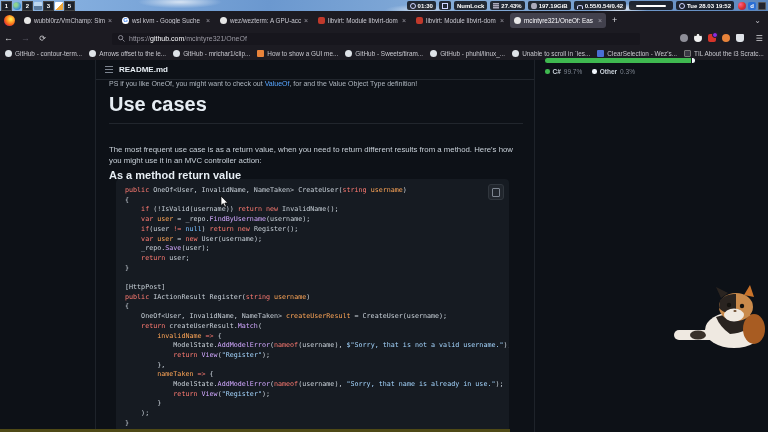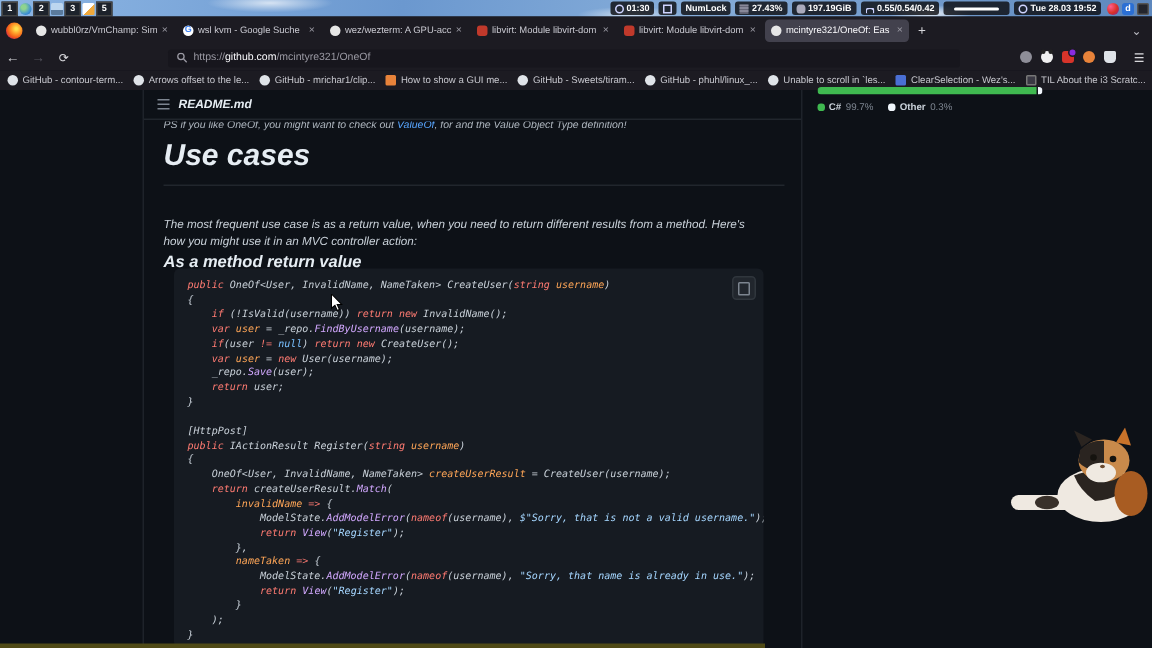--- a/index.html
+++ b/index.html
@@ -88,21 +88,21 @@
   .bm .bico{width:7px;height:7px;border-radius:50%;flex:none;}
   .bico.github-icon{background:#dfe3e8;}
   .bico.person-icon{background:#e8833a;border-radius:1px;}
   .bico.wez-icon{background:#4a6fd4;border-radius:1px;}
   .bico.page-icon{background:#3a3944;border:1px solid #777;box-sizing:border-box;border-radius:1px;}
   .bm .blabel{font-size:6.4px;color:#c8c8cf;white-space:nowrap;}
 
   
   #page{position:absolute;left:0;top:60px;width:768px;height:372px;background:#0d1117;}
   #readme-box{position:absolute;left:95px;top:0;width:440px;height:372px;
-    border-left:1px solid rgba(48,54,61,.5);border-right:1px solid rgba(48,54,61,.5);box-sizing:border-box;font-style:italic;}
+    border-left:1px solid rgba(48,54,61,.5);border-right:1px solid rgba(48,54,61,.5);box-sizing:border-box;}
   #readme-head{position:absolute;left:0;top:0;width:100%;height:20px;border-bottom:1px solid #21262d;
     display:flex;align-items:center;gap:6px;padding-left:9px;box-sizing:border-box;}
   .ic-list{width:8px;height:7px;background:
      linear-gradient(#7d8590,#7d8590) 0 0/8px 1px no-repeat,
      linear-gradient(#7d8590,#7d8590) 0 3px/8px 1px no-repeat,
      linear-gradient(#7d8590,#7d8590) 0 6px/8px 1px no-repeat;}
   #readme-title{font-size:8px;font-weight:bold;color:#e6edf3;}
   #clipped-line{position:absolute;left:13px;top:21px;width:412px;height:7px;overflow:hidden;}
   #clipped-line div{font-size:7px;color:#aeb6bf;margin-top:-1px;white-space:nowrap;}
   #clipped-line .lnk{color:#58a6ff;}
@@ -305,21 +305,21 @@
         <div><span>PS if you like OneOf, you might want to check out </span><span class="lnk">ValueOf</span><span>, for and the Value Object Type definition!</span></div>
       </div>
       <div id="h2-usecases">Use cases</div>
       <div id="h3-return">As a method return value</div>
       <div id="para">The most frequent use case is as a return value, when you need to return different results from a method. Here's how you might use it in an MVC controller action:</div>
       <div id="codeblock">
           <div class="code-line"><span class="tk-k">public</span><span class="tk-p"> OneOf&lt;User, InvalidName, NameTaken&gt; CreateUser(</span><span class="tk-k">string</span><span class="tk-o"> username</span><span class="tk-p">)</span></div>
           <div class="code-line"><span class="tk-p">{</span></div>
           <div class="code-line"><span class="tk-p">    </span><span class="tk-k">if</span><span class="tk-p"> (!IsValid(username)) </span><span class="tk-k">return</span><span class="tk-p"> </span><span class="tk-k">new</span><span class="tk-p"> InvalidName();</span></div>
           <div class="code-line"><span class="tk-p">    </span><span class="tk-k">var</span><span class="tk-o"> user</span><span class="tk-p"> = _repo.</span><span class="tk-f">FindByUsername</span><span class="tk-p">(username);</span></div>
-          <div class="code-line"><span class="tk-p">    </span><span class="tk-k">if</span><span class="tk-p">(user </span><span class="tk-k">!=</span><span class="tk-p"> </span><span class="tk-c">null</span><span class="tk-p">) </span><span class="tk-k">return</span><span class="tk-p"> </span><span class="tk-k">new</span><span class="tk-p"> CreateUser();</span></div>
+          <div class="code-line"><span class="tk-p">    </span><span class="tk-k">if</span><span class="tk-p">(user </span><span class="tk-k">!=</span><span class="tk-p"> </span><span class="tk-c">null</span><span class="tk-p">) </span><span class="tk-k">return</span><span class="tk-p"> </span><span class="tk-k">new</span><span class="tk-p"> Register();</span></div>
           <div class="code-line"><span class="tk-p">    </span><span class="tk-k">var</span><span class="tk-o"> user</span><span class="tk-p"> = </span><span class="tk-k">new</span><span class="tk-p"> User(username);</span></div>
           <div class="code-line"><span class="tk-p">    _repo.</span><span class="tk-f">Save</span><span class="tk-p">(user);</span></div>
           <div class="code-line"><span class="tk-p">    </span><span class="tk-k">return</span><span class="tk-p"> user;</span></div>
           <div class="code-line"><span class="tk-p">}</span></div>
           <div class="code-line">&nbsp;</div>
           <div class="code-line"><span class="tk-p">[HttpPost]</span></div>
           <div class="code-line"><span class="tk-k">public</span><span class="tk-p"> IActionResult Register(</span><span class="tk-k">string</span><span class="tk-o"> username</span><span class="tk-p">)</span></div>
           <div class="code-line"><span class="tk-p">{</span></div>
           <div class="code-line"><span class="tk-p">    OneOf&lt;User, InvalidName, NameTaken&gt; </span><span class="tk-o">createUserResult</span><span class="tk-p"> = CreateUser(username);</span></div>
           <div class="code-line"><span class="tk-p">    </span><span class="tk-k">return</span><span class="tk-p"> createUserResult.</span><span class="tk-f">Match</span><span class="tk-p">(</span></div>

